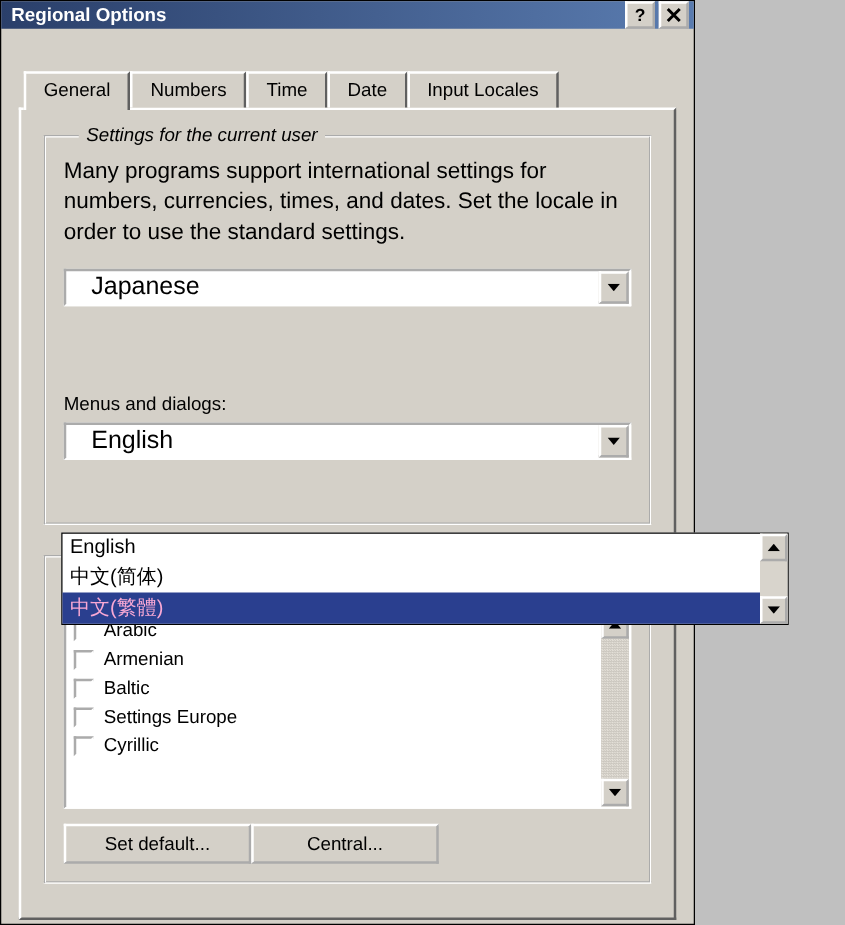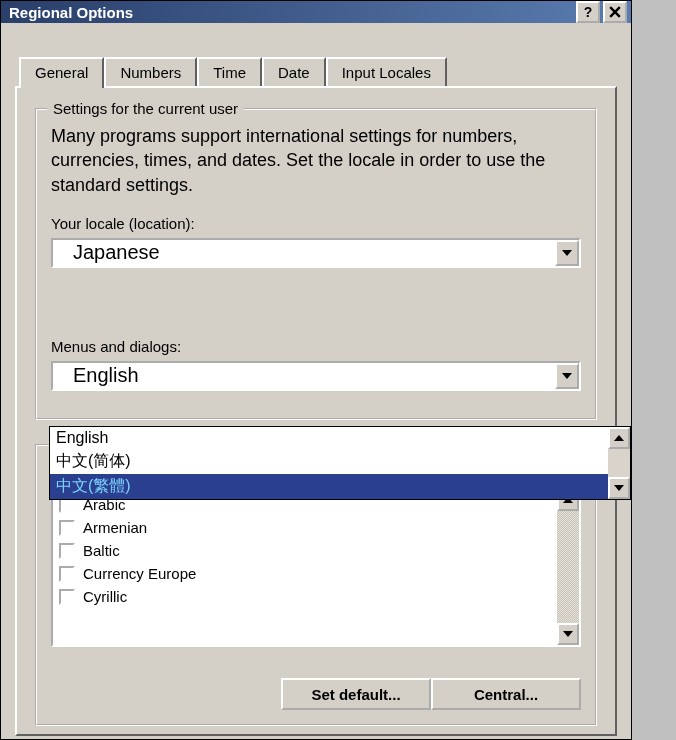--- a/index.html
+++ b/index.html
@@ -6,21 +6,21 @@
   body {
     margin: 0;
     font-family: Tahoma, Arial, sans-serif;
     font-size: 14px;
     background: #c0c0c0;
     width: 676px;
     height: 740px;
     overflow: hidden;
   }
   .window {
-    width: 632px;
+    width: 556px;
     height: 740px;
     background: #d4d0c8;
     border: 1px solid #000;
     display: flex;
     flex-direction: column;
     gap: 20px;
   }
   .titlebar {
     height: 30px;
     background: linear-gradient(to right, #2a3f6a, #5a7cb0);
@@ -88,24 +88,25 @@
   }
   .groupbox {
     border: 2px groove #fff;
     padding: 14px 14px 14px 14px;
     margin-top: 6px;
     position: relative;
   }
   .groupbox-title {
     position: absolute;
     top: -10px;
-    left: 10px;
+    left: 26px;
     background: #d4d0c8;
     padding: 0 6px;
     font-size: 15px;
+    font-style: italic;
   }
   .desc {
     font-size: 18px;
     line-height: 1.35;
     margin-bottom: 18px;
   }
   .label {
     font-size: 15px;
     margin-bottom: 6px;
   }
@@ -145,21 +146,21 @@
   .dropdown-list .dl-body {
     display: flex;
   }
   .dropdown-list .dl-items { flex: 1; }
   .dropdown-list .dl-item {
     padding: 2px 6px;
     cursor: pointer;
   }
   .dropdown-list .dl-item.sel {
     background: #2a3f8f;
-    color: #7dd3fc;
+    color: #f9a8d4;
   }
   .dl-scroll {
     width: 22px;
     background: #d8d4cc;
     display: flex;
     flex-direction: column;
     justify-content: space-between;
   }
   .scroll-btn {
     height: 22px;
@@ -205,23 +206,22 @@
   }
   .lb-scroll {
     width: 22px;
     background: #d8d4cc;
     display: flex;
     flex-direction: column;
   }
   .lb-scroll .track { flex: 1; background: repeating-conic-gradient(#e4e0d8 0% 25%, #c8c4bc 0% 50%) 50% / 2px 2px; }
   .btnrow {
     display: flex;
-    justify-content: flex-end;
-    margin-top: 31px;
-    font-weight: bold;
+    justify-content: flex-start;
+    margin-top: 12px;
   }
   .pushbtn {
     min-width: 150px;
     height: 32px;
     background: #d4d0c8;
     border: 2px outset #fff;
     font-size: 15px;
     cursor: pointer;
     display: flex;
     align-items: center;
@@ -250,21 +250,20 @@
       <div class="tab"><span>Date</span></div>
       <div class="tab"><span>Input Locales</span></div>
     </div>
 
     <div class="tabpanel">
 
       <div class="groupbox" style="height:312px;">
         <div class="groupbox-title">Settings for the current user</div>
         <div class="desc">Many programs support international settings for numbers, currencies, times, and dates. Set the locale in order to use the standard settings.</div>
 
-        <div class="label">Your locale (location):</div>
         <div class="combo">
           <div class="combo-val">Japanese</div>
           <div class="combo-btn">
             <svg viewBox="0 0 10 6">
                 <path d="M0 0 L10 0 L5 6 Z" fill="#000"></path>
               </svg>
           </div>
         </div>
 
         <div class="gap-lg"></div>
@@ -314,21 +313,21 @@
             <div class="lb-item">
               <span class="cb"></span>
               <span>Armenian</span>
             </div>
             <div class="lb-item">
               <span class="cb"></span>
               <span>Baltic</span>
             </div>
             <div class="lb-item">
               <span class="cb"></span>
-              <span>Currency Europe</span>
+              <span>Settings Europe</span>
             </div>
             <div class="lb-item">
               <span class="cb"></span>
               <span>Cyrillic</span>
             </div>
           </div>
           <div class="lb-scroll">
             <div class="scroll-btn">
               <svg viewBox="0 0 10 6" width="10" height="6">
                   <path d="M5 0 L10 6 L0 6 Z" fill="#000"></path>

